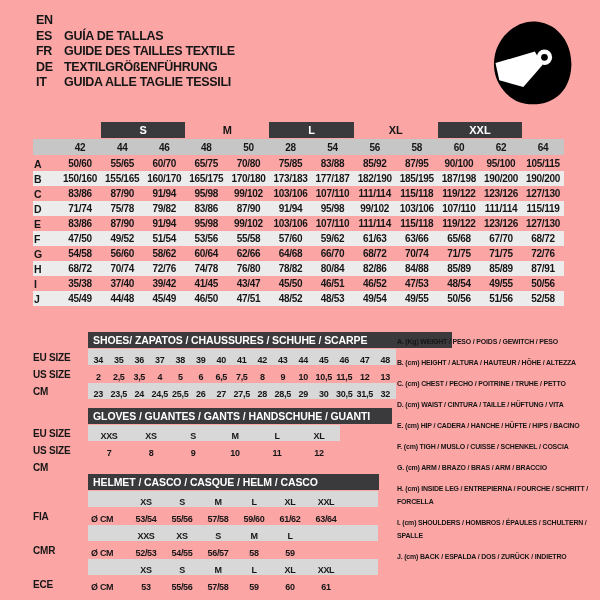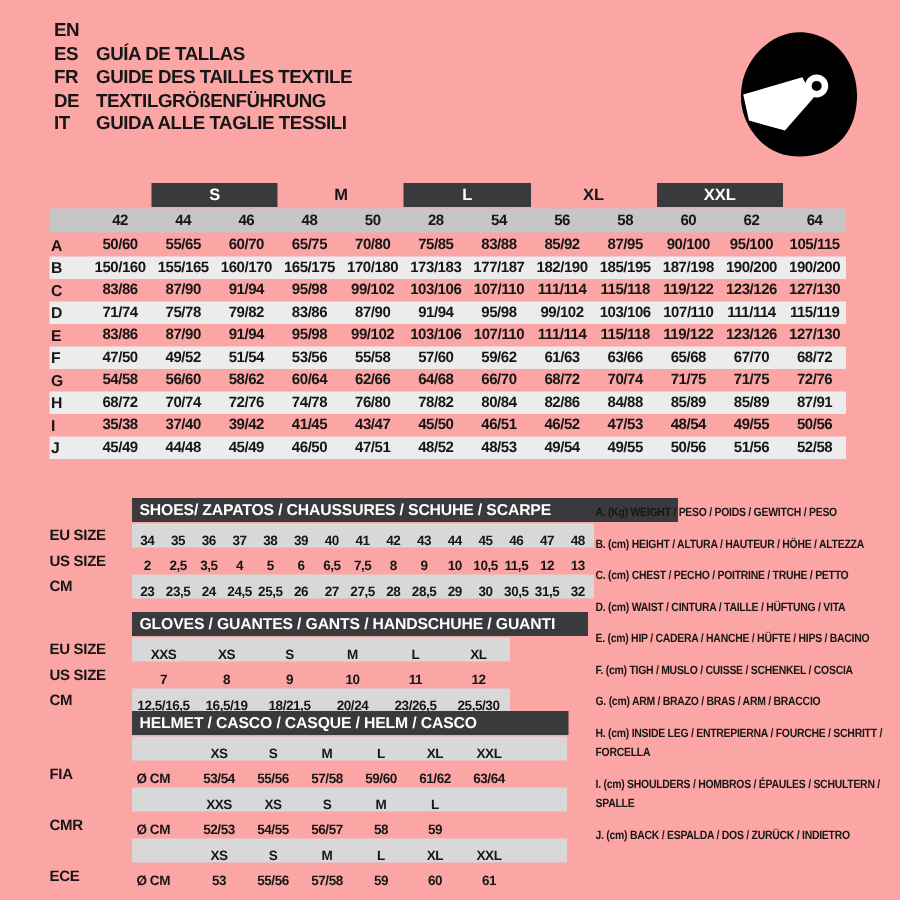--- a/index.html
+++ b/index.html
@@ -348,28 +348,20 @@
           <div class="cell glove">7</div>
           <div class="cell glove">8</div>
           <div class="cell glove">9</div>
           <div class="cell glove">10</div>
           <div class="cell glove">11</div>
           <div class="cell glove">12</div>
         </div>
       </div>
       <div class="sec-row">
         <div class="sec-label">CM</div>
-        <div class="cells gray">
-          <div class="cell glove">12,5/16,5</div>
-          <div class="cell glove">16,5/19</div>
-          <div class="cell glove">18/21,5</div>
-          <div class="cell glove">20/24</div>
-          <div class="cell glove">23/26,5</div>
-          <div class="cell glove">25,5/30</div>
-        </div>
       </div>
     </div>
   <div class="section" id="helmet" style="top:474px">
       <div class="sec-row">
         <div class="sec-label"></div>
         <div class="sec-bar" style="width: 291px;">HELMET / CASCO / CASQUE / HELM / CASCO</div>
       </div>
       <div class="sec-row">
         <div class="sec-label"></div>
         <div class="cells hgray gray">

